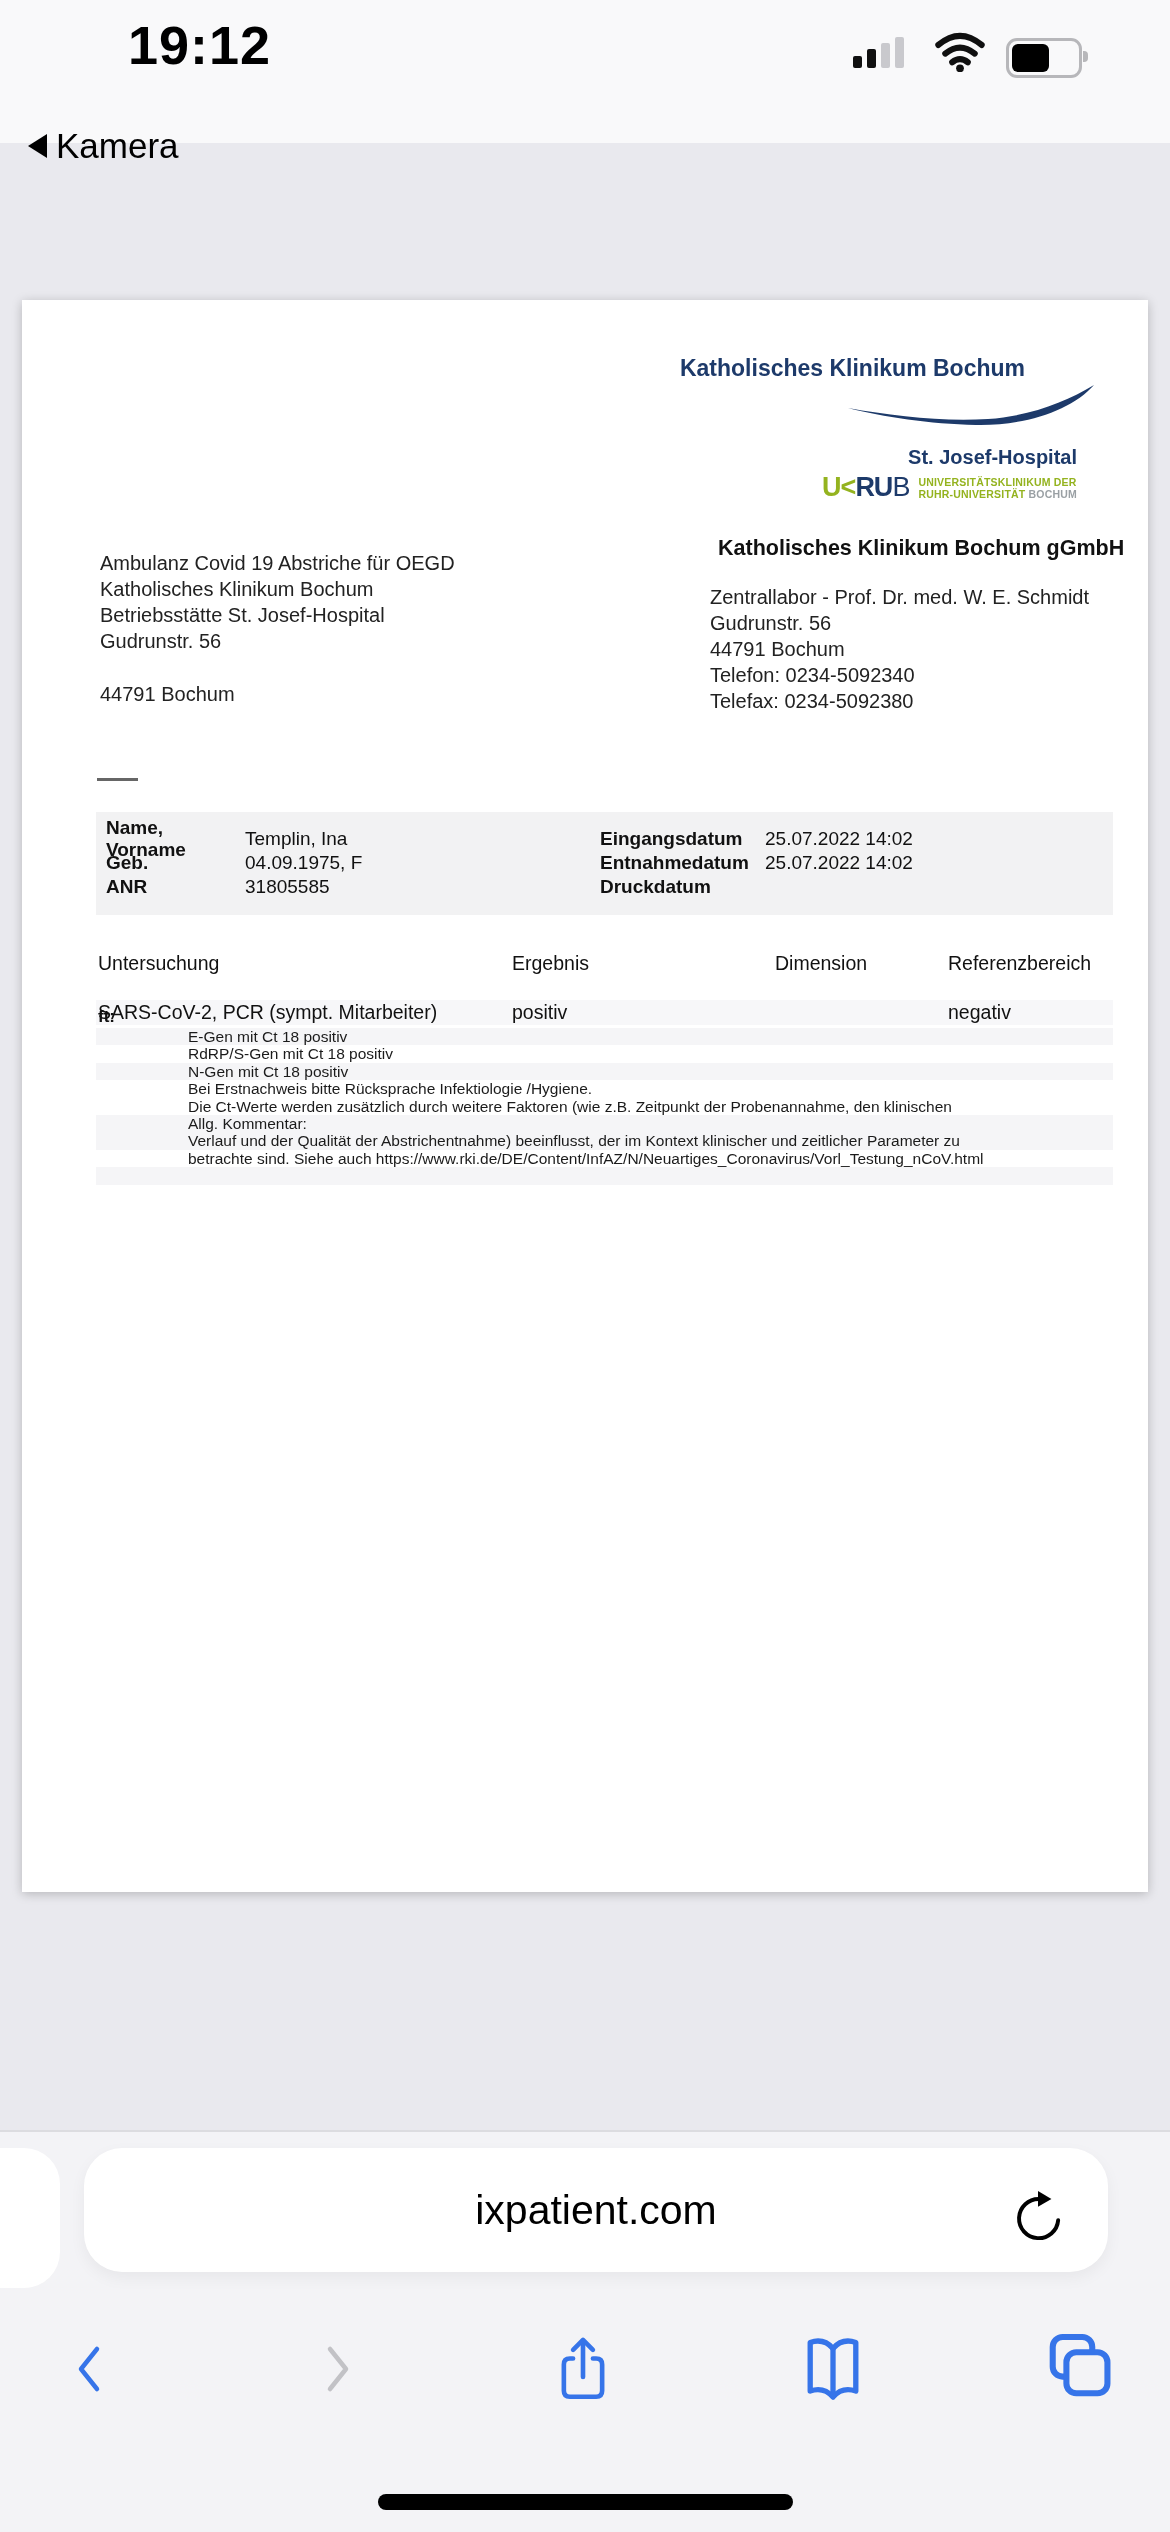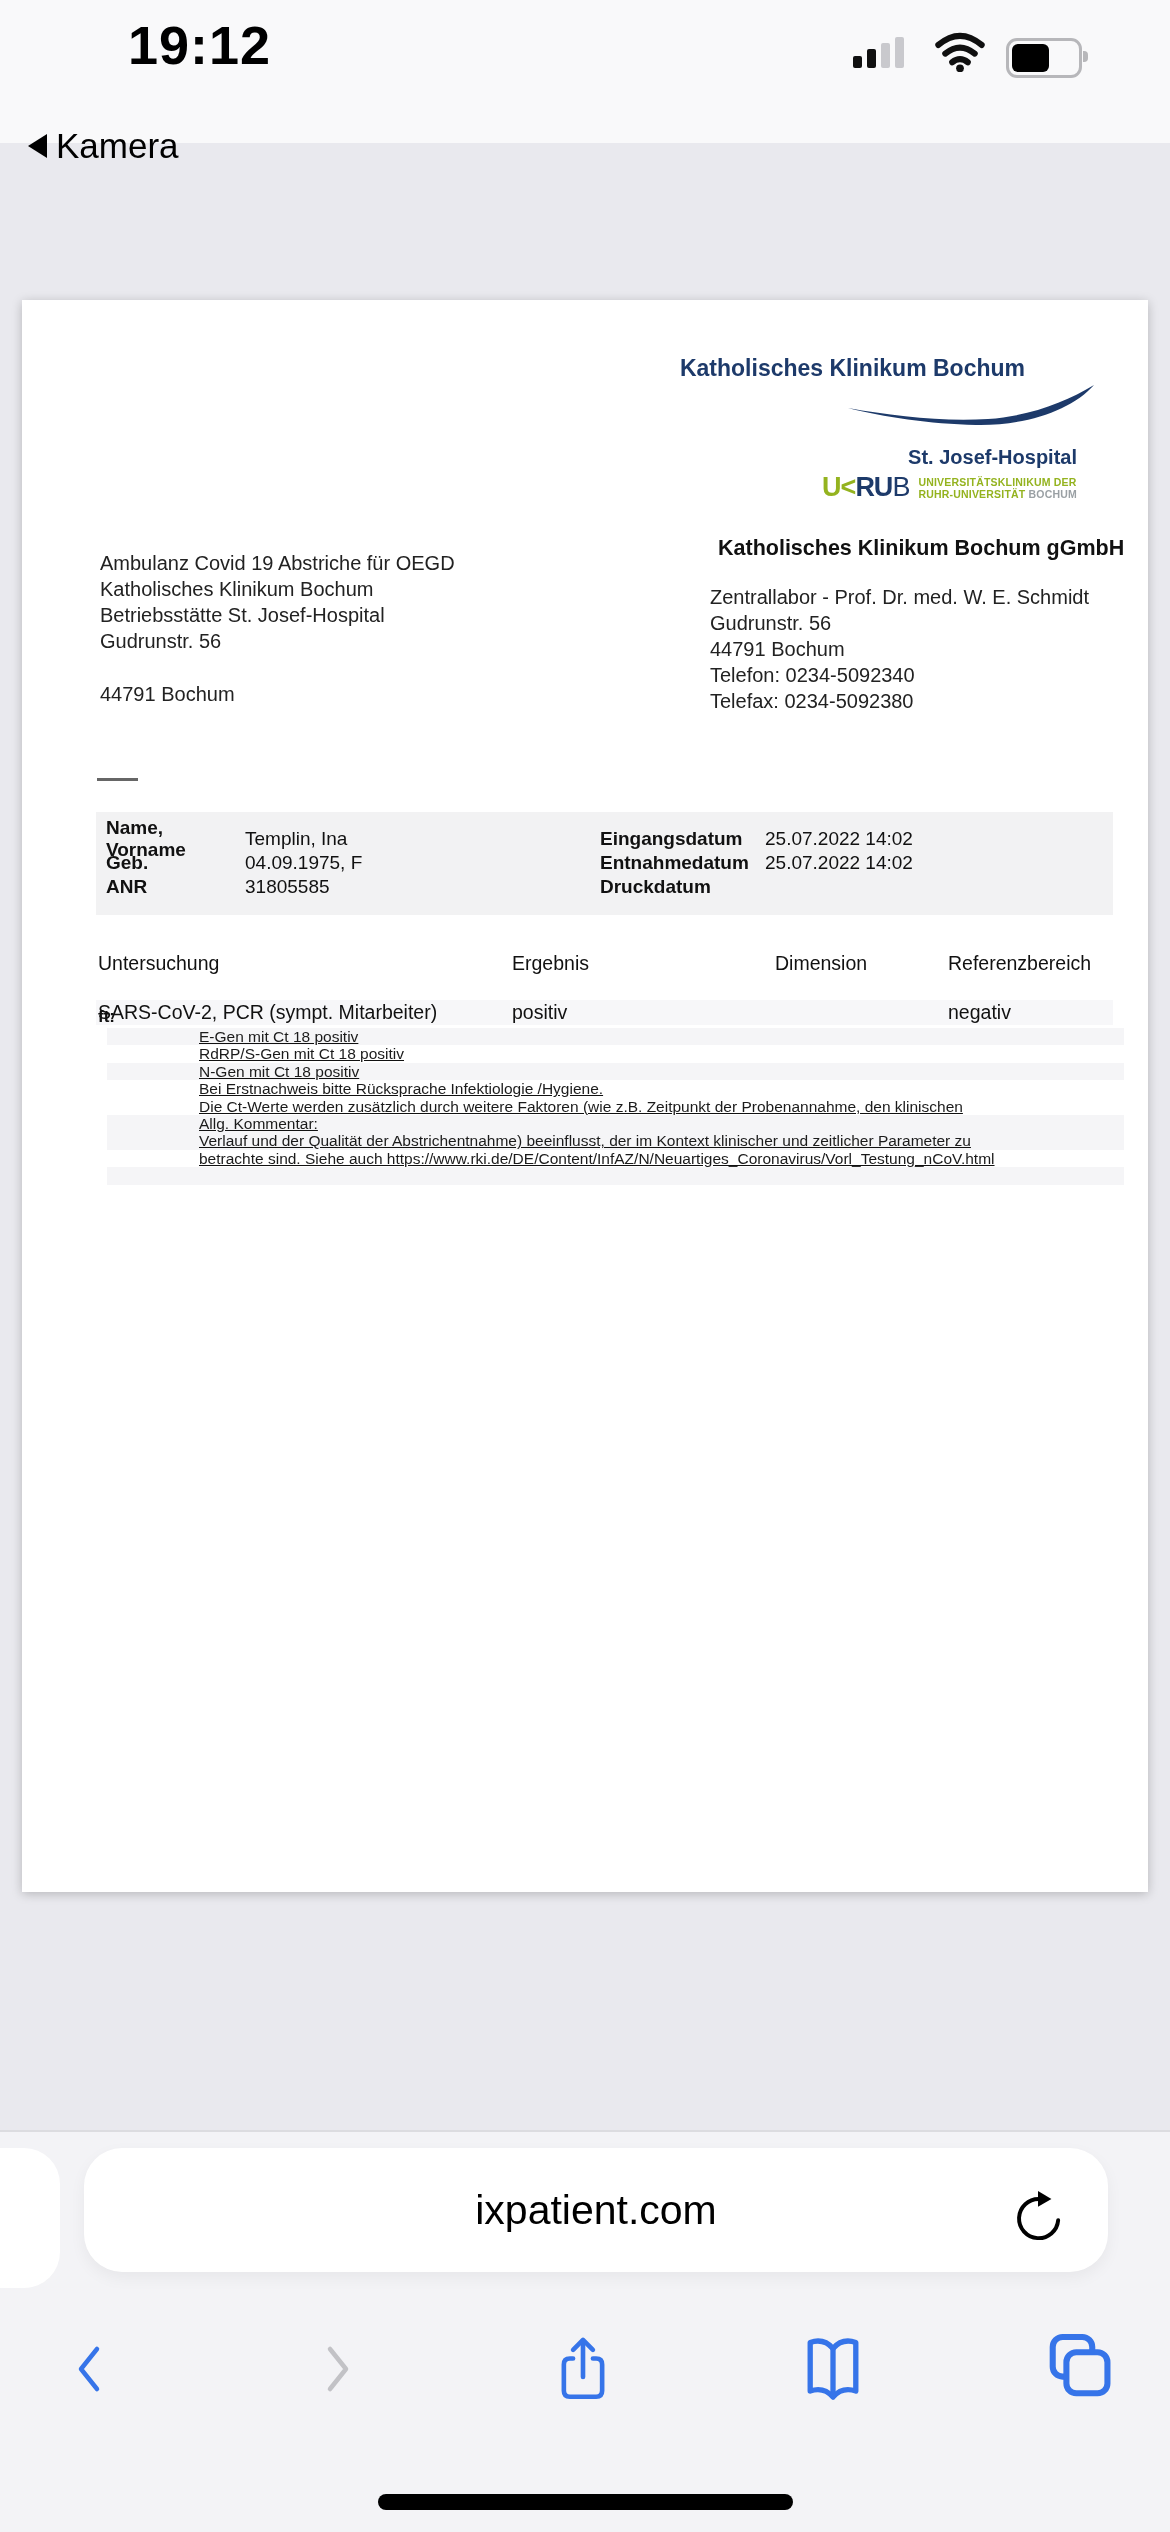--- a/index.html
+++ b/index.html
@@ -53,21 +53,21 @@
   .p-label{font-weight:bold;width:139px;flex:none;}
   .p-col.right .p-label{width:165px;}
 
   .res-header,.res-row{position:absolute;left:74px;width:1017px;height:25px;font-size:19.5px;}
   .res-header{top:651px;}
   .res-row{top:676px;background:#f7f7f9;margin-top:24px;}
   .res-c{position:absolute;top:1px;white-space:nowrap;}
   .c1{left:2px;} .c2{left:416px;} .c3{left:679px;} .c4{left:852px;}
 
   .ft{position:absolute;left:76px;top:707px;font-size:17px;font-weight:bold;}
-  .comments{position:absolute;left:85px;top:728px;width:1017px;text-decoration:underline;}
+  .comments{position:absolute;left:74px;top:728px;width:1017px;}
   .c-row{height:17.4px;font-size:15.5px;line-height:17.6px;padding-left:92px;white-space:nowrap;color:#1b1b1b;}
   .c-row.stripe{background:#f5f5f7;}
 
   
   .bottom-bar{position:absolute;left:0;top:2130px;width:100%;height:402px;background:#f3f3f6;
     border-top:2px solid #dcdce0;box-sizing:border-box;}
   .pill-partial{position:absolute;left:-34px;top:16px;width:94px;height:140px;border-radius:36px;background:#fff;}
   .url-pill{position:absolute;left:84px;top:16px;width:1024px;height:124px;border-radius:38px;background:#fff;
     display:flex;align-items:center;justify-content:center;box-shadow:0 6px 16px rgba(0,0,0,0.05);}
   .url-text{font-size:41px;color:#000;}

